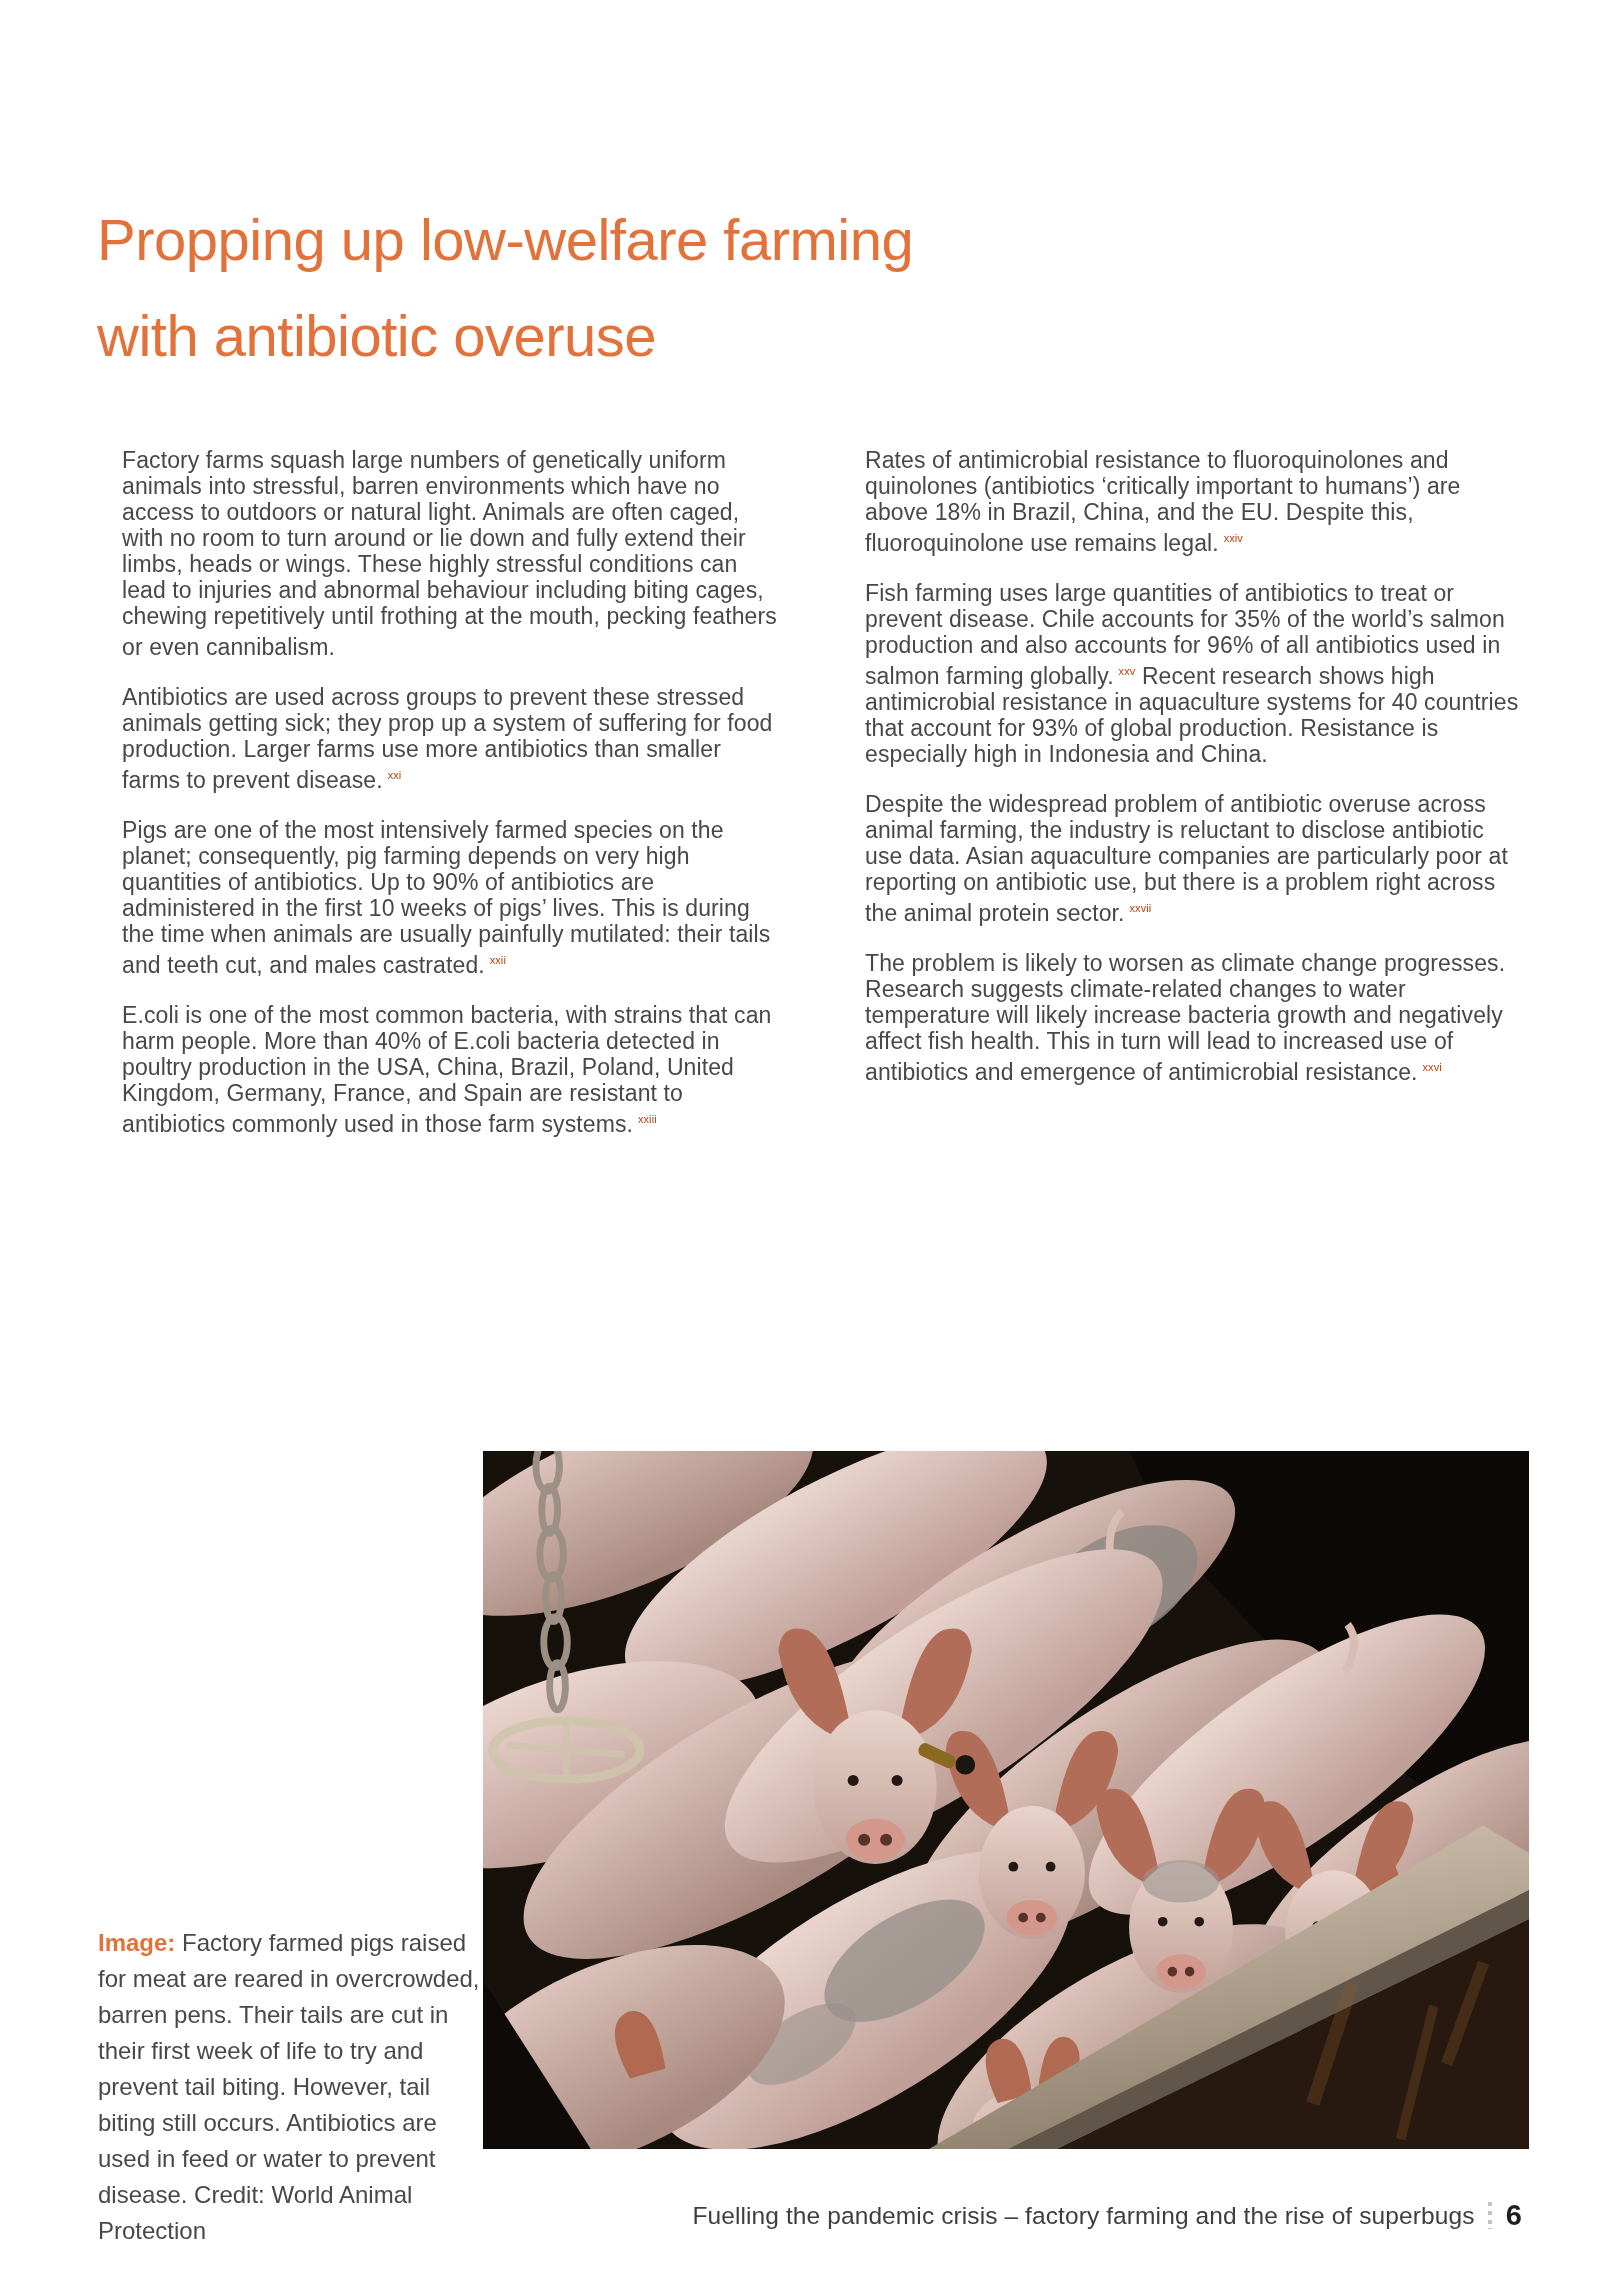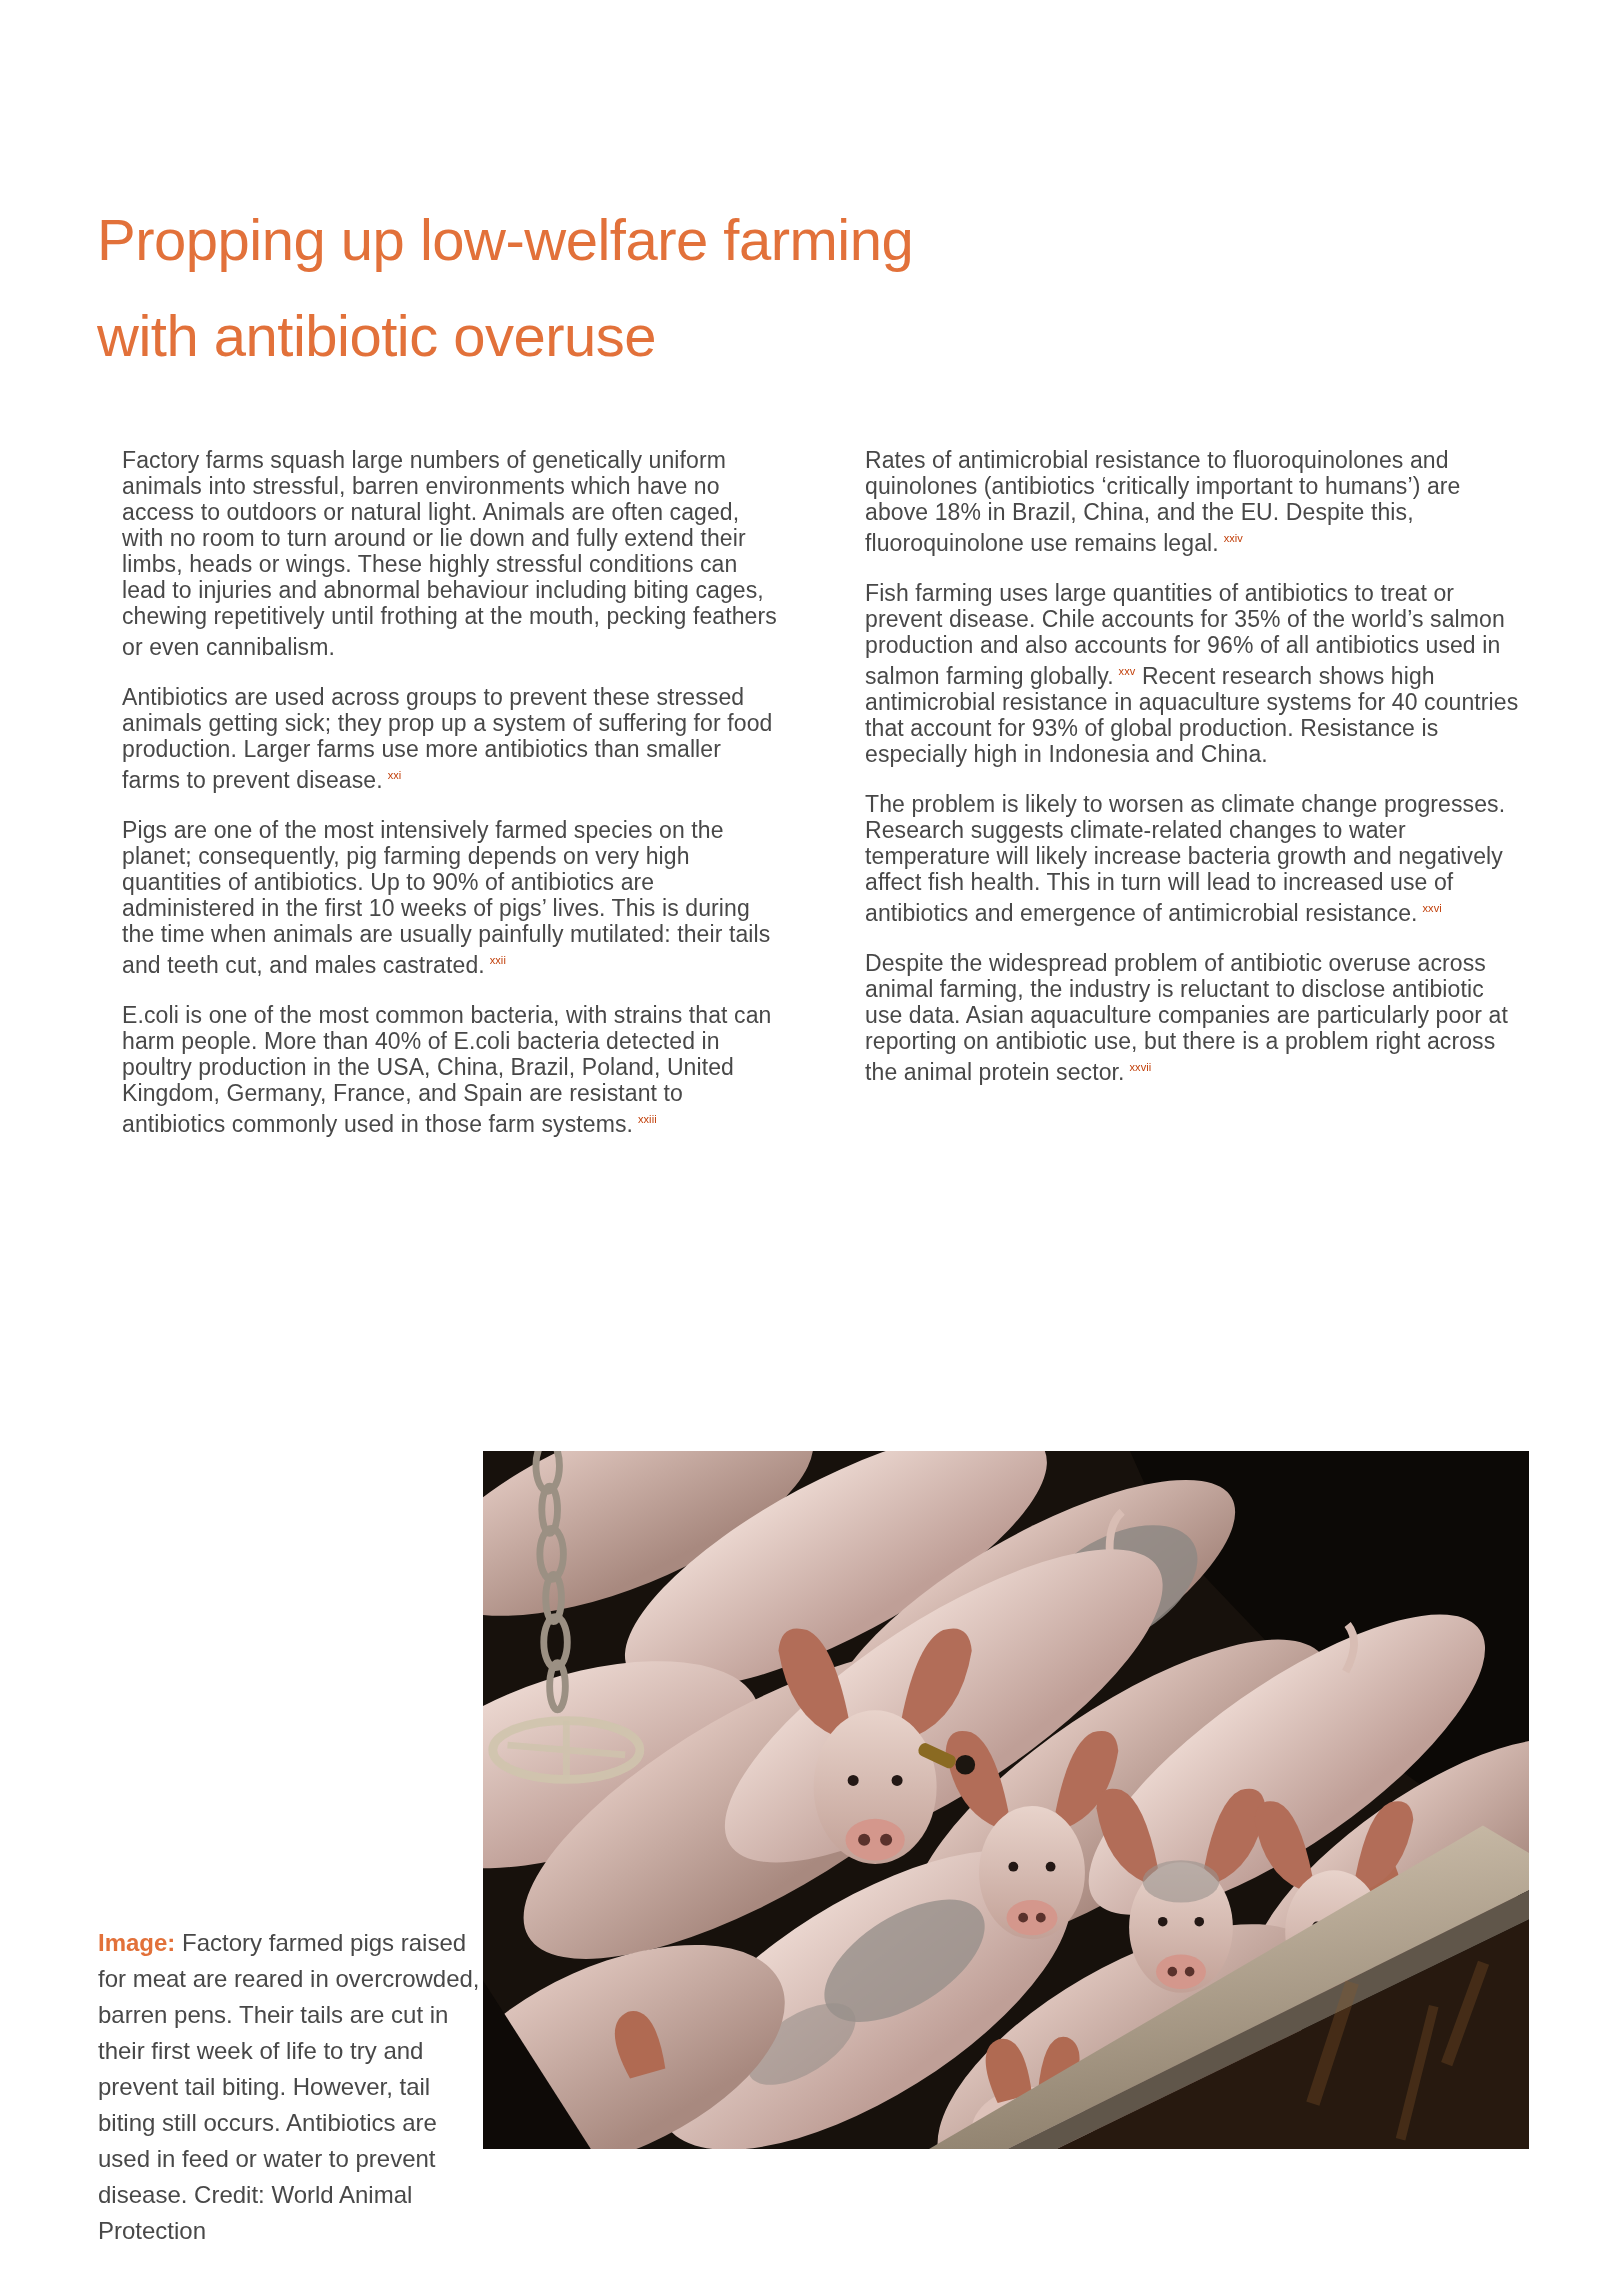--- a/index.html
+++ b/index.html
@@ -56,22 +56,22 @@
   <div class="columns">
     <div class="col">
       <p class="para"><span>Factory farms squash large numbers of genetically uniform animals into stressful, barren environments which have no access to outdoors or natural light. Animals are often caged, with no room to turn around or lie down and fully extend their limbs, heads or wings. These highly stressful conditions can lead to injuries and abnormal behaviour including biting cages, chewing repetitively until frothing at the mouth, pecking feathers or even cannibalism.</span><sup class="ref"></sup> <span></span></p>
       <p class="para"><span>Antibiotics are used across groups to prevent these stressed animals getting sick; they prop up a system of suffering for food production. Larger farms use more antibiotics than smaller farms to prevent disease.</span><sup class="ref">xxi</sup> <span></span></p>
       <p class="para"><span>Pigs are one of the most intensively farmed species on the planet; consequently, pig farming depends on very high quantities of antibiotics. Up to 90% of antibiotics are administered in the first 10 weeks of pigs’ lives. This is during the time when animals are usually painfully mutilated: their tails and teeth cut, and males castrated.</span><sup class="ref">xxii</sup> <span></span></p>
       <p class="para"><span>E.coli is one of the most common bacteria, with strains that can harm people. More than 40% of E.coli bacteria detected in poultry production in the USA, China, Brazil, Poland, United Kingdom, Germany, France, and Spain are resistant to antibiotics commonly used in those farm systems.</span><sup class="ref">xxiii</sup> <span></span></p>
     </div>
     <div class="col">
       <p class="para"><span>Rates of antimicrobial resistance to fluoroquinolones and quinolones (antibiotics ‘critically important to humans’) are above 18% in Brazil, China, and the EU. Despite this, fluoroquinolone use remains legal.</span><sup class="ref">xxiv</sup> <span></span></p>
       <p class="para"><span>Fish farming uses large quantities of antibiotics to treat or prevent disease. Chile accounts for 35% of the world’s salmon production and also accounts for 96% of all antibiotics used in salmon farming globally.</span><sup class="ref">xxv</sup> <span>Recent research shows high antimicrobial resistance in aquaculture systems for 40 countries that account for 93% of global production. Resistance is especially high in Indonesia and China.</span></p>
+      <p class="para"><span>Despite the widespread problem of antibiotic overuse across animal farming, the industry is reluctant to disclose antibiotic use data. Asian aquaculture companies are particularly poor at reporting on antibiotic use, but there is a problem right across the animal protein sector.</span><sup class="ref">xxvii</sup> <span></span></p>
       <p class="para"><span>The problem is likely to worsen as climate change progresses. Research suggests climate-related changes to water temperature will likely increase bacteria growth and negatively affect fish health. This in turn will lead to increased use of antibiotics and emergence of antimicrobial resistance.</span><sup class="ref">xxvi</sup> <span></span></p>
-      <p class="para"><span>Despite the widespread problem of antibiotic overuse across animal farming, the industry is reluctant to disclose antibiotic use data. Asian aquaculture companies are particularly poor at reporting on antibiotic use, but there is a problem right across the animal protein sector.</span><sup class="ref">xxvii</sup> <span></span></p>
     </div>
   </div>
 
   <figure class="photo">
     <svg viewBox="0 0 1067 712" xmlns="http://www.w3.org/2000/svg">
       <defs>
         <linearGradient id="pk1" x1="0" y1="0" x2="0.25" y2="1">
           <stop offset="0" stop-color="#efdcd5"></stop>
             <stop offset="1" stop-color="#bf9f97"></stop>
         </linearGradient>
@@ -198,15 +198,20 @@
       </g>
       <polygon points="0,540 110,712 0,712" fill="#0e0a07"></polygon>
     </svg>
   </figure>
 
   <div class="caption">
     <span class="cap-label">Image:</span>
     <span>Factory farmed pigs raised for meat are reared in overcrowded, barren pens. Their tails are cut in their first week of life to try and prevent tail biting. However, tail biting still occurs. Antibiotics are used in feed or water to prevent disease. Credit: World Animal Protection</span>
   </div>
 
+  <div class="footer">
+    <span>Fuelling the pandemic crisis – factory farming and the rise of superbugs</span>
+    <span class="dots"></span>
+    <span class="pagenum">6</span>
+  </div>
 
 </div>
 
 
 </body></html>

